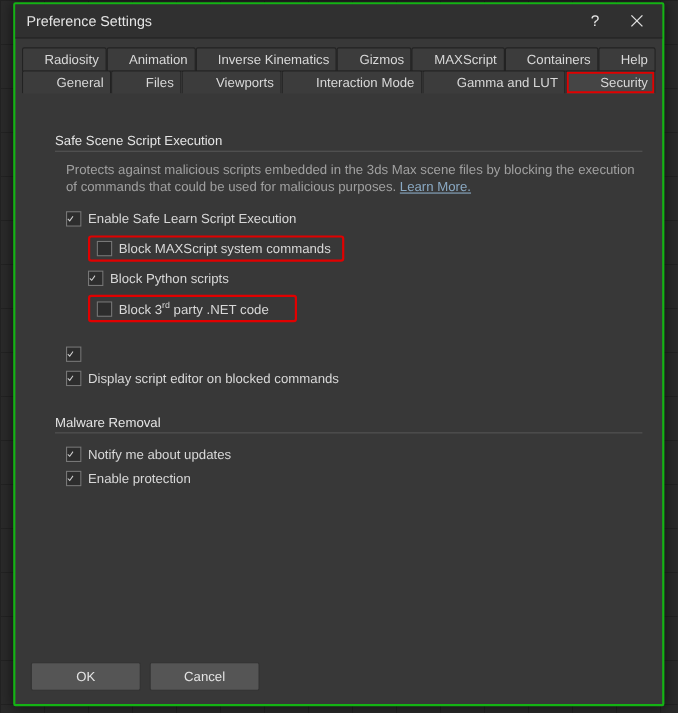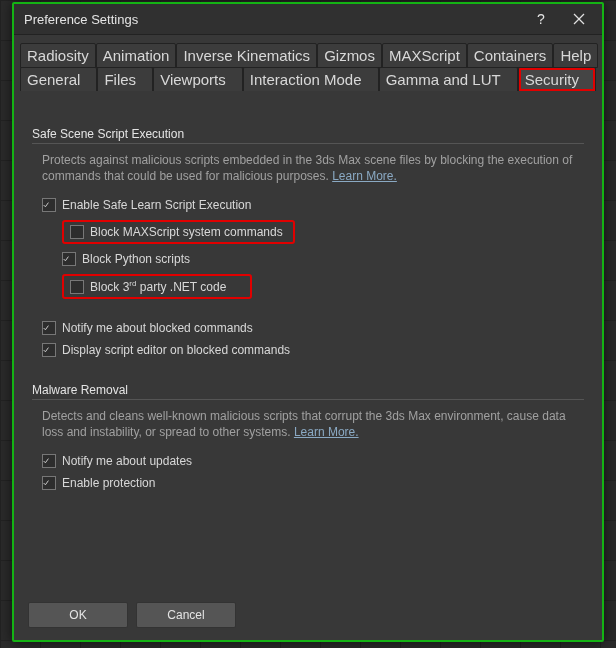--- a/index.html
+++ b/index.html
@@ -82,23 +82,23 @@
   .winbtn svg { stroke: #e0e0e0; }
   .tabs {
     padding: 8px 6px 4px 6px;
   }
   .tabrow {
     display: flex;
     gap: 0;
   }
   .tab {
     flex: 1 1 auto;
-    text-align: left;
+    text-align: right;
     padding: 3px 6px;
-    font-size: 15px;
+    font-size: 12px;
     color: var(--text);
     border: 1px solid #222;
     border-bottom: none;
     background: #3c3c3c;
     position: relative;
     cursor: default;
     white-space: nowrap;
   }
   .tabrow.top .tab {
     border-bottom: 1px solid #222;
@@ -116,20 +116,21 @@
   .tab.active {
     background: #454545;
   }
   .tab.red-ring {
     box-shadow: inset 0 0 0 2px var(--border-red);
   }
   .content {
     flex: 1;
     padding: 10px 18px 0 18px;
     overflow: hidden;
+    margin-left: 18px;
   }
   .group {
     margin-top: 22px;
   }
   .group-title {
     color: var(--text-light);
     font-size: 12px;
     margin-bottom: 2px;
   }
   .group-divider {
@@ -296,39 +297,35 @@
       </div>
 
       <div style="height:14px"></div>
 
       <div class="check-row">
         <span class="checkbox checked">
           <svg width="10" height="10" viewBox="0 0 10 10">
               <polyline points="1,5 4,8 9,1" fill="none" stroke="#d0d0d0" stroke-width="1.6"></polyline>
             </svg>
         </span>
-        <span class="check-label">Notify me about blocked commands</span>
       </div>
 
       <div class="check-row">
         <span class="checkbox checked">
           <svg width="10" height="10" viewBox="0 0 10 10">
               <polyline points="1,5 4,8 9,1" fill="none" stroke="#d0d0d0" stroke-width="1.6"></polyline>
             </svg>
         </span>
         <span class="check-label">Display script editor on blocked commands</span>
       </div>
     </div>
 
     <div class="group">
       <div class="group-title">Malware Removal</div>
       <div class="group-divider"></div>
-      <div class="group-desc">
-        <span>Detects and cleans well-known malicious scripts that corrupt the 3ds Max environment, cause data loss and instability, or spread to other systems. </span><span class="link">Learn More.</span>
-      </div>
 
       <div class="check-row">
         <span class="checkbox checked">
           <svg width="10" height="10" viewBox="0 0 10 10">
               <polyline points="1,5 4,8 9,1" fill="none" stroke="#d0d0d0" stroke-width="1.6"></polyline>
             </svg>
         </span>
         <span class="check-label">Notify me about updates</span>
       </div>
 

